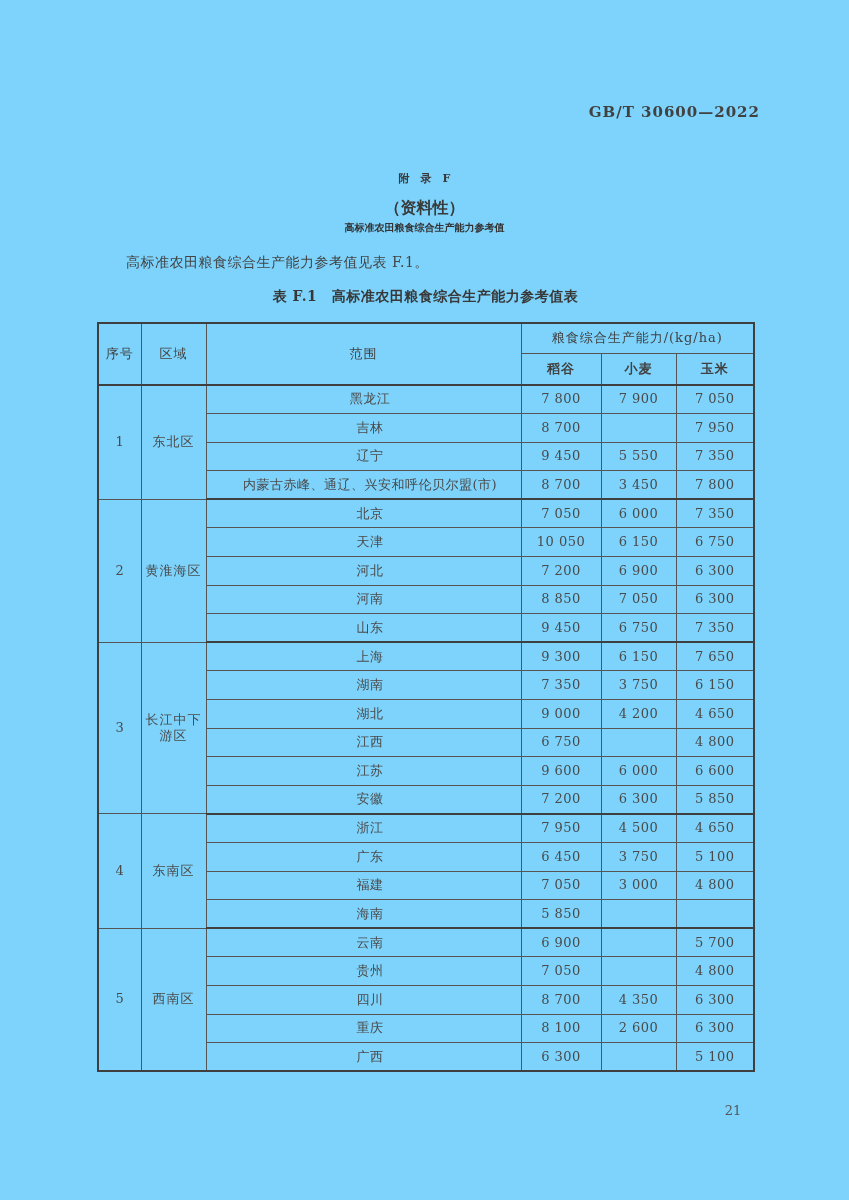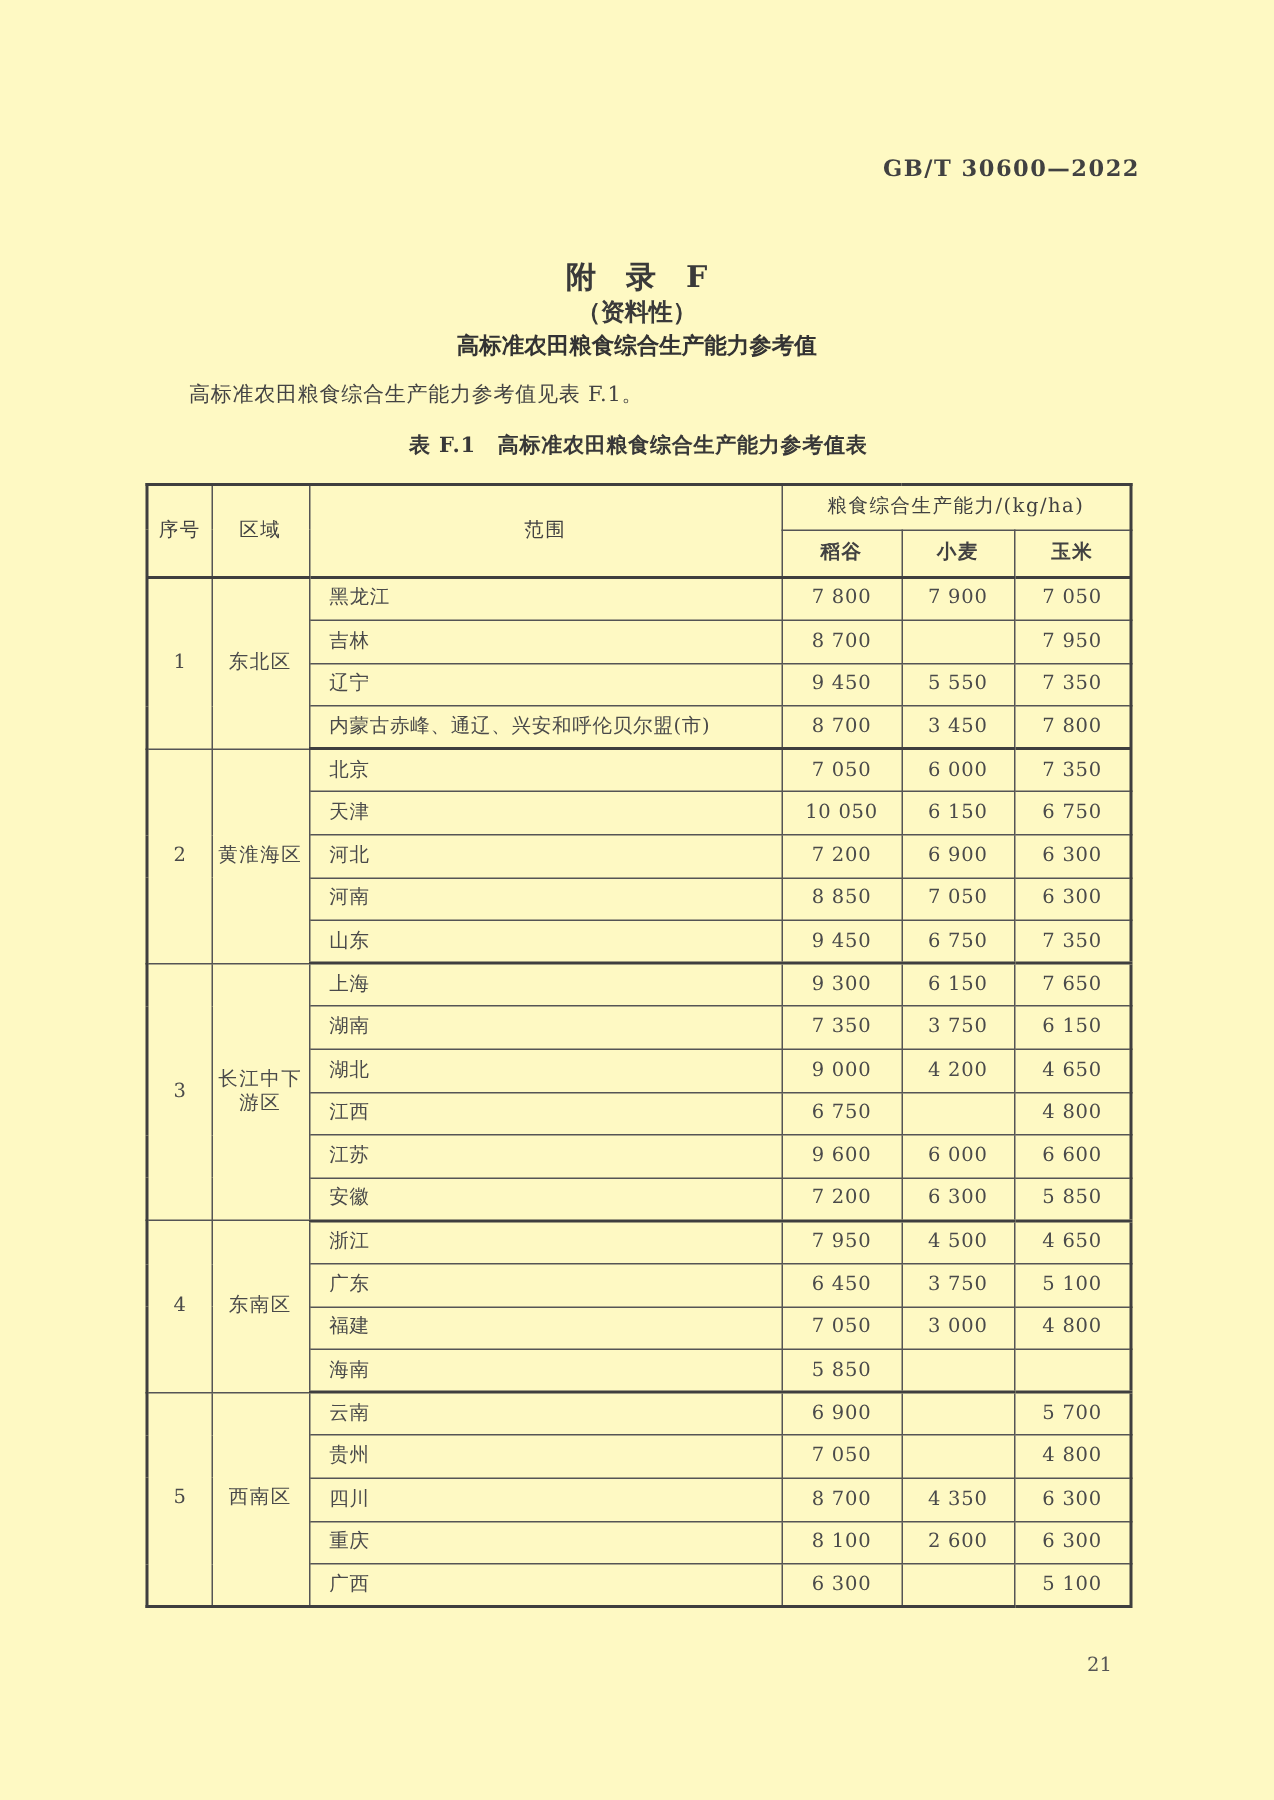--- a/index.html
+++ b/index.html
@@ -2,38 +2,38 @@
 <html><head>
 <meta charset="utf-8">
 <style>
   * { margin: 0; padding: 0; box-sizing: border-box; }
   html, body { background: #e8e8e8; }
   .page {
     position: relative;
     width: 849px;
     height: 1200px;
     margin: 0 auto;
-    background: #fef9c3;
+    background: #7dd3fc;
     color: #3b3b3b;
     font-family: "DejaVu Serif", "Liberation Serif", serif;
     overflow: hidden;
   }
   .doc-header {
     position: absolute;
     top: 103px;
     right: 89px;
     font-size: 15px;
     font-weight: 700;
     letter-spacing: 1px;
     color: #414141;
   }
   .title-block { position: absolute; left: 0; width: 100%; text-align: center; }
-  .t-appendix  { top: 171px; font-size: 20px; font-weight: 700; color: #3a3a3a; }
+  .t-appendix  { top: 171px; font-size: 11px; font-weight: 700; color: #3a3a3a; }
   .t-type      { top: 198px; font-size: 16px; font-weight: 700; color: #3a3a3a; }
-  .t-subject   { top: 221px; font-size: 15px; font-weight: 700; color: #333; }
+  .t-subject   { top: 221px; font-size: 10px; font-weight: 700; color: #333; }
   .intro {
     position: absolute;
     left: 126px;
     top: 254px;
     font-size: 14px;
     color: #434343;
     letter-spacing: 0.5px;
   }
   .tbl-caption {
     position: absolute;
@@ -67,21 +67,21 @@
     text-align: center;
     color: #414141;
     letter-spacing: 1px;
   }
   .ref-table thead tr.hr1 th { height: 30px; }
   .ref-table thead tr.hr2 th { height: 32px; font-weight: bold; }
   .ref-table thead th.hdr-bottom { border-bottom: 2px solid #3f3f3f; }
   .ref-table tbody td { height: 28.6px; }
   .ref-table td.c-idx, .ref-table td.c-reg { text-align: center; }
   .ref-table td.c-reg { letter-spacing: 1px; padding: 18px 3px; }
-  .ref-table td.c-scope { text-align: left; padding-left: 13px; letter-spacing: 0.5px; margin-top: 21px; }
+  .ref-table td.c-scope { text-align: center; padding-left: 13px; letter-spacing: 0.5px; margin-top: 21px; }
   .ref-table td.c-val { text-align: center; letter-spacing: 0.5px; }
   .ref-table tr.section-end td { border-bottom: 2px solid #3f3f3f; }
   .page-number {
     position: absolute;
     top: 1103px;
     left: 719px;
     width: 28px;
     text-align: center;
     font-size: 13px;
     color: #555;

